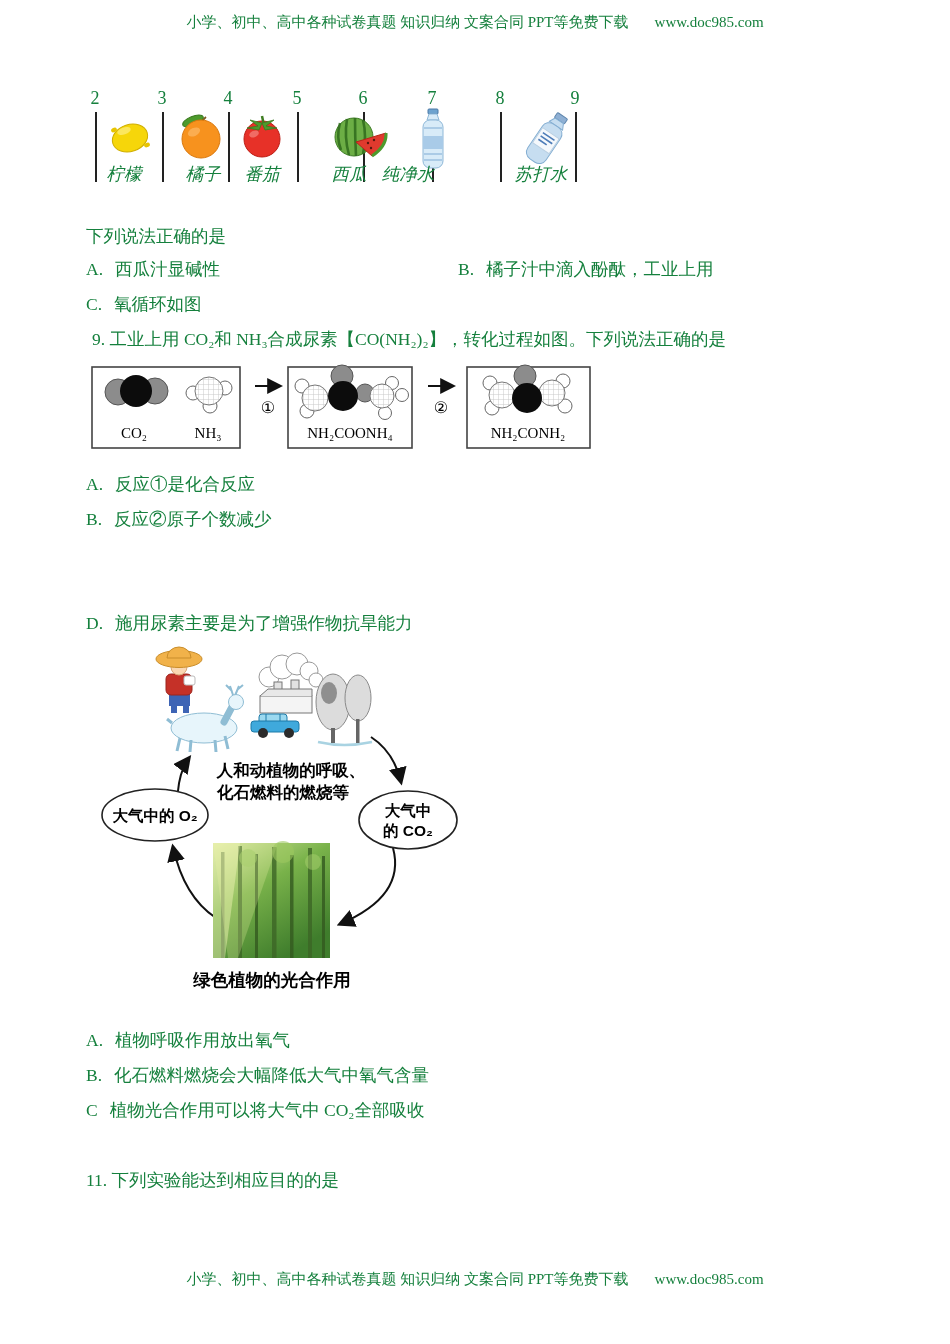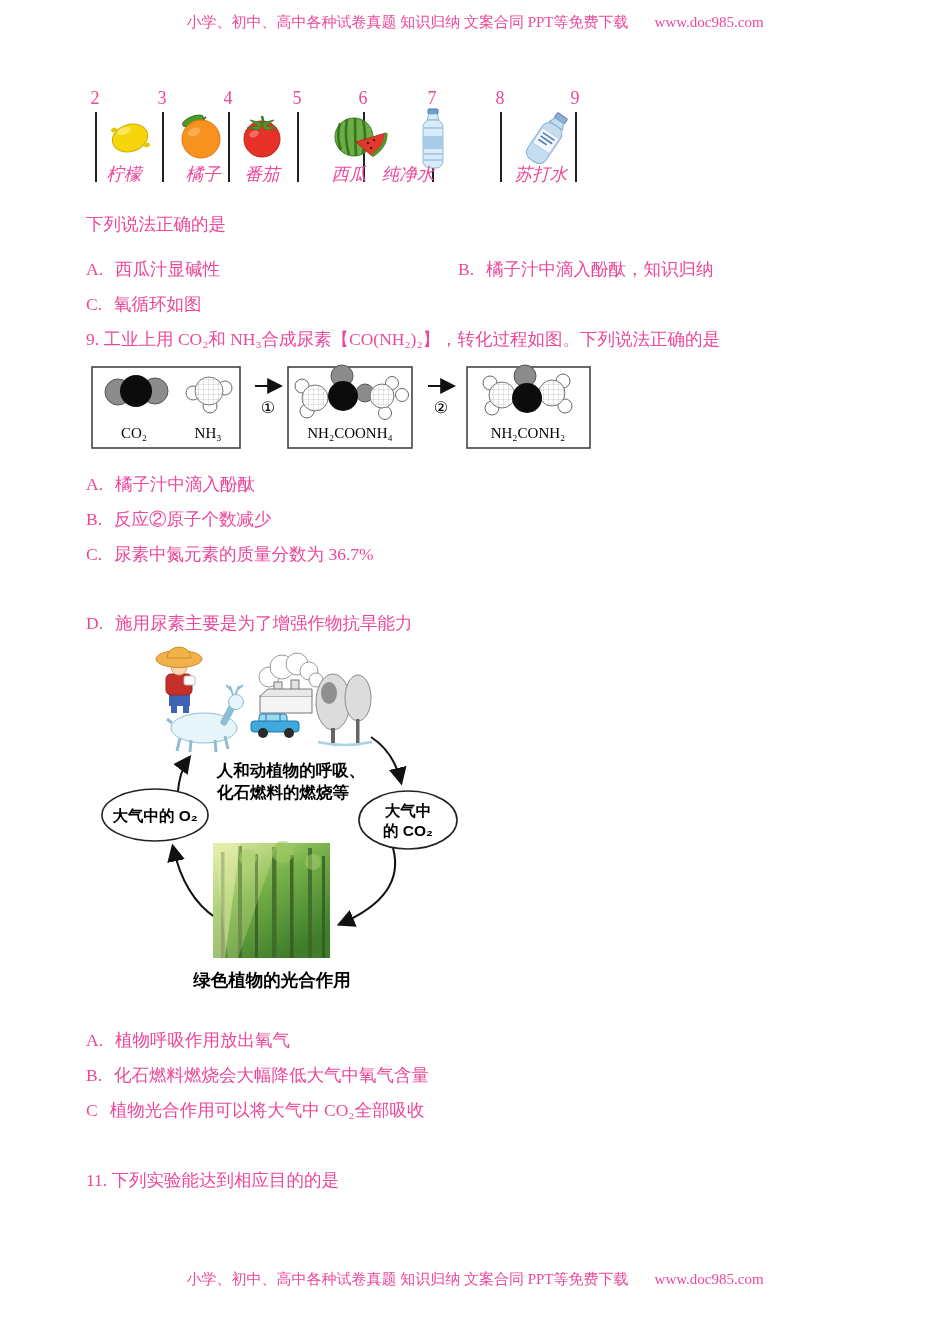--- a/index.html
+++ b/index.html
@@ -1,19 +1,19 @@
 <!DOCTYPE html>
 <html><head>
 <meta charset="utf-8">
 <style>
   html,body{margin:0;padding:0;background:#888;}
   .page{
     position:relative; width:950px; height:1344px; margin:0 auto;
     background:#fff; overflow:hidden;
-    font-family:"Liberation Serif","DejaVu Serif",serif; color:#ec4899;
+    font-family:"Liberation Serif","DejaVu Serif",serif; color:#15803d;
   }
   .center-line{position:absolute;left:0;width:100%;text-align:center;font-size:15px;white-space:nowrap;}
   .center-line .url{margin-left:26px;}
   .line{position:absolute;font-size:17.5px;white-space:nowrap;line-height:1.15;}
   .ol{display:inline-block;margin-right:12px;}
   
   .ph{position:absolute;left:0;top:88px;width:640px;height:102px;}
   .tick{position:absolute;top:24px;width:1.6px;height:70px;background:#222;}
   .tick-num{position:absolute;top:0;font-size:18px;transform:translateX(-50%);}
   .ph-label{position:absolute;top:74px;font-size:17.5px;transform:translateX(-50%);white-space:nowrap;font-style:italic;}
@@ -99,32 +99,32 @@
     </svg>
 
     <div class="ph-label" style="left:124px">柠檬</div>
     <div class="ph-label" style="left:203px">橘子</div>
     <div class="ph-label" style="left:262px">番茄</div>
     <div class="ph-label" style="left:349px">西瓜</div>
     <div class="ph-label" style="left:408px">纯净水</div>
     <div class="ph-label" style="left:541px">苏打水</div>
   </div>
 
-  <div class="line" style="left:86px;top:214px">下列说法正确的是</div>
+  <div class="line" style="left:86px;top:226px">下列说法正确的是</div>
   <div class="line" style="left:86px;top:259px">
     <span class="ol">A.</span><span>西瓜汁显碱性</span>
   </div>
   <div class="line" style="left:458px;top:259px">
-    <span class="ol">B.</span><span>橘子汁中滴入酚酞，知识归纳</span>
+    <span class="ol">B.</span><span>橘子汁中滴入酚酞，工业上用</span>
   </div>
   <div class="line" style="left:86px;top:294px">
     <span class="ol">C.</span><span>氧循环如图</span>
   </div>
 
-  <div class="line" style="left:86px;top:329px">9. 工业上用 CO₂和 NH₃合成尿素【CO(NH₂)₂】，转化过程如图。下列说法正确的是</div>
+  <div class="line" style="left:92px;top:329px">9. 工业上用 CO₂和 NH₃合成尿素【CO(NH₂)₂】，转化过程如图。下列说法正确的是</div>
 
   <svg style="position:absolute;left:88px;top:364px" width="510" height="88" viewBox="0 0 510 88">
     <defs>
       <pattern id="hatch" width="5" height="5" patternUnits="userSpaceOnUse">
         <rect width="5" height="5" fill="#fff"></rect>
         <path d="M0 0H5M0 0V5" stroke="#c9c9c9" stroke-width="1"></path>
       </pattern>
       <marker id="ah" viewBox="0 0 10 10" refX="8" refY="5" markerWidth="8" markerHeight="8" orient="auto-start-reverse">
         <path d="M0 0 L10 5 L0 10 Z" fill="#111"></path>
       </marker>
@@ -166,27 +166,24 @@
     <circle cx="404" cy="44" r="7" fill="#fff" stroke="#666"></circle>
     <circle cx="414" cy="31" r="13" fill="url(#hatch)" stroke="#777"></circle>
     <circle cx="475" cy="17" r="7" fill="#fff" stroke="#666"></circle>
     <circle cx="477" cy="42" r="7" fill="#fff" stroke="#666"></circle>
     <circle cx="464" cy="29" r="13" fill="url(#hatch)" stroke="#777"></circle>
     <circle cx="439" cy="34" r="15" fill="#0c0c0c"></circle>
     <text x="440" y="74" font-size="15" text-anchor="middle">NH₂CONH₂</text>
   </svg>
 
   <div class="line" style="left:86px;top:474px">
-    <span class="ol">A.</span><span>橘子汁中滴入酚酞</span>
+    <span class="ol">A.</span><span>反应①是化合反应</span>
   </div>
   <div class="line" style="left:86px;top:509px">
     <span class="ol">B.</span><span>反应②原子个数减少</span>
-  </div>
-  <div class="line" style="left:86px;top:544px">
-    <span class="ol">C.</span><span>尿素中氮元素的质量分数为 36.7%</span>
   </div>
   <div class="line" style="left:86px;top:613px">
     <span class="ol">D.</span><span>施用尿素主要是为了增强作物抗旱能力</span>
   </div>
 
 
   <svg style="position:absolute;left:88px;top:634px" width="412" height="366" viewBox="0 0 412 366">
     <defs>
       <marker id="ah2" viewBox="0 0 10 10" refX="8" refY="5" markerWidth="9" markerHeight="9" orient="auto-start-reverse">
         <path d="M0 0 L10 5 L0 10 Z" fill="#111"></path>

